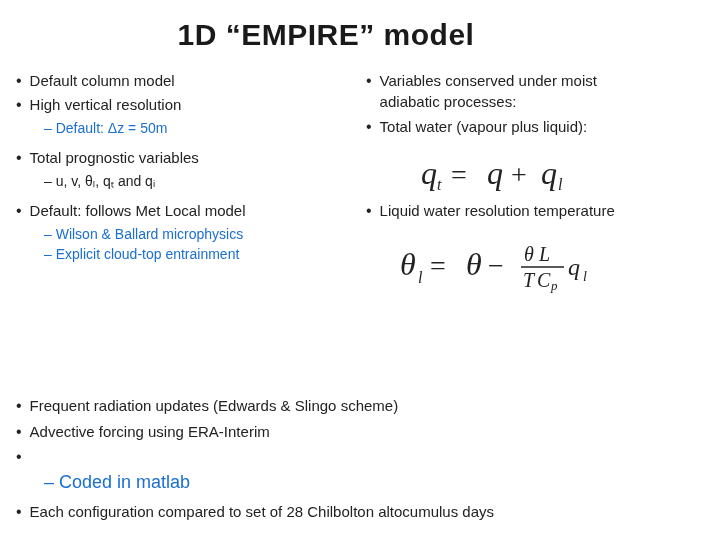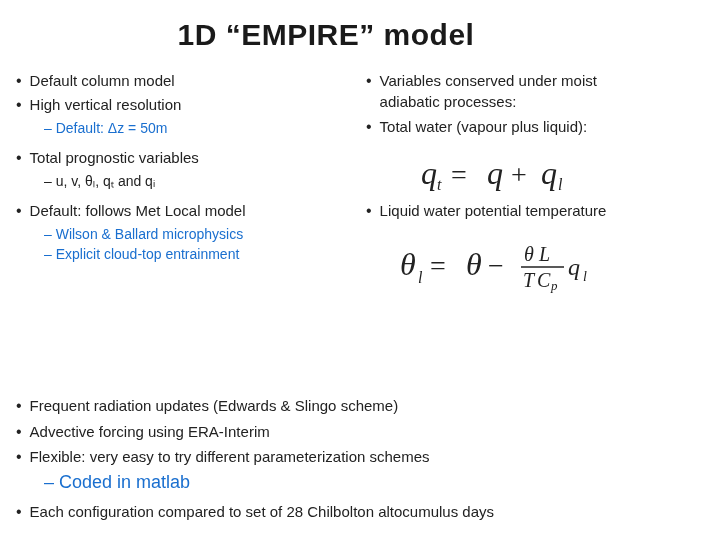--- a/index.html
+++ b/index.html
@@ -162,21 +162,21 @@
           <text x="40" y="36" font-family="Times New Roman, serif" font-size="28" fill="#222"> = </text>
           <text x="76" y="36" font-family="Times New Roman, serif" font-size="32" font-style="italic" fill="#222">q</text>
           <text x="100" y="36" font-family="Times New Roman, serif" font-size="28" fill="#222"> + </text>
           <text x="130" y="36" font-family="Times New Roman, serif" font-size="32" font-style="italic" fill="#222">q</text>
           <text x="147" y="42" font-family="Times New Roman, serif" font-size="16" font-style="italic" fill="#222">l</text>
         </svg>
       </div>
 
       <div class="right-bullet-item">
         <span class="bullet">•</span>
-        <span class="bullet-text">Liquid water potential temperature</span>
+        <span class="bullet-text">Liquid water resolution temperature</span>
       </div>
 
       <div class="math-block">
         <svg class="svg-formula" width="210" height="72" viewBox="0 0 210 72">
 
           <text x="4" y="42" font-family="Times New Roman, serif" font-size="32" font-style="italic" fill="#222">θ</text>
           <text x="22" y="50" font-family="Times New Roman, serif" font-size="16" font-style="italic" fill="#222">l</text>
 
           <text x="34" y="42" font-family="Times New Roman, serif" font-size="28" fill="#222"> = </text>
 
@@ -204,21 +204,20 @@
     <div class="bottom-bullet">
       <span class="bullet">•</span>
       <span class="bullet-text">Frequent radiation updates (Edwards &amp; Slingo scheme)</span>
     </div>
     <div class="bottom-bullet">
       <span class="bullet">•</span>
       <span class="bullet-text">Advective forcing using ERA-Interim</span>
     </div>
     <div class="bottom-bullet">
       <span class="bullet">•</span>
-      <span class="bullet-text">Flexible: very easy to try different parameterization schemes</span>
     </div>
     <div class="coded-matlab">Coded in matlab</div>
     <div class="section-gap"></div>
     <div class="bottom-bullet">
       <span class="bullet">•</span>
       <span class="bullet-text">Each configuration compared to set of 28 Chilbolton altocumulus days</span>
     </div>
   </div>
 </div>
 

